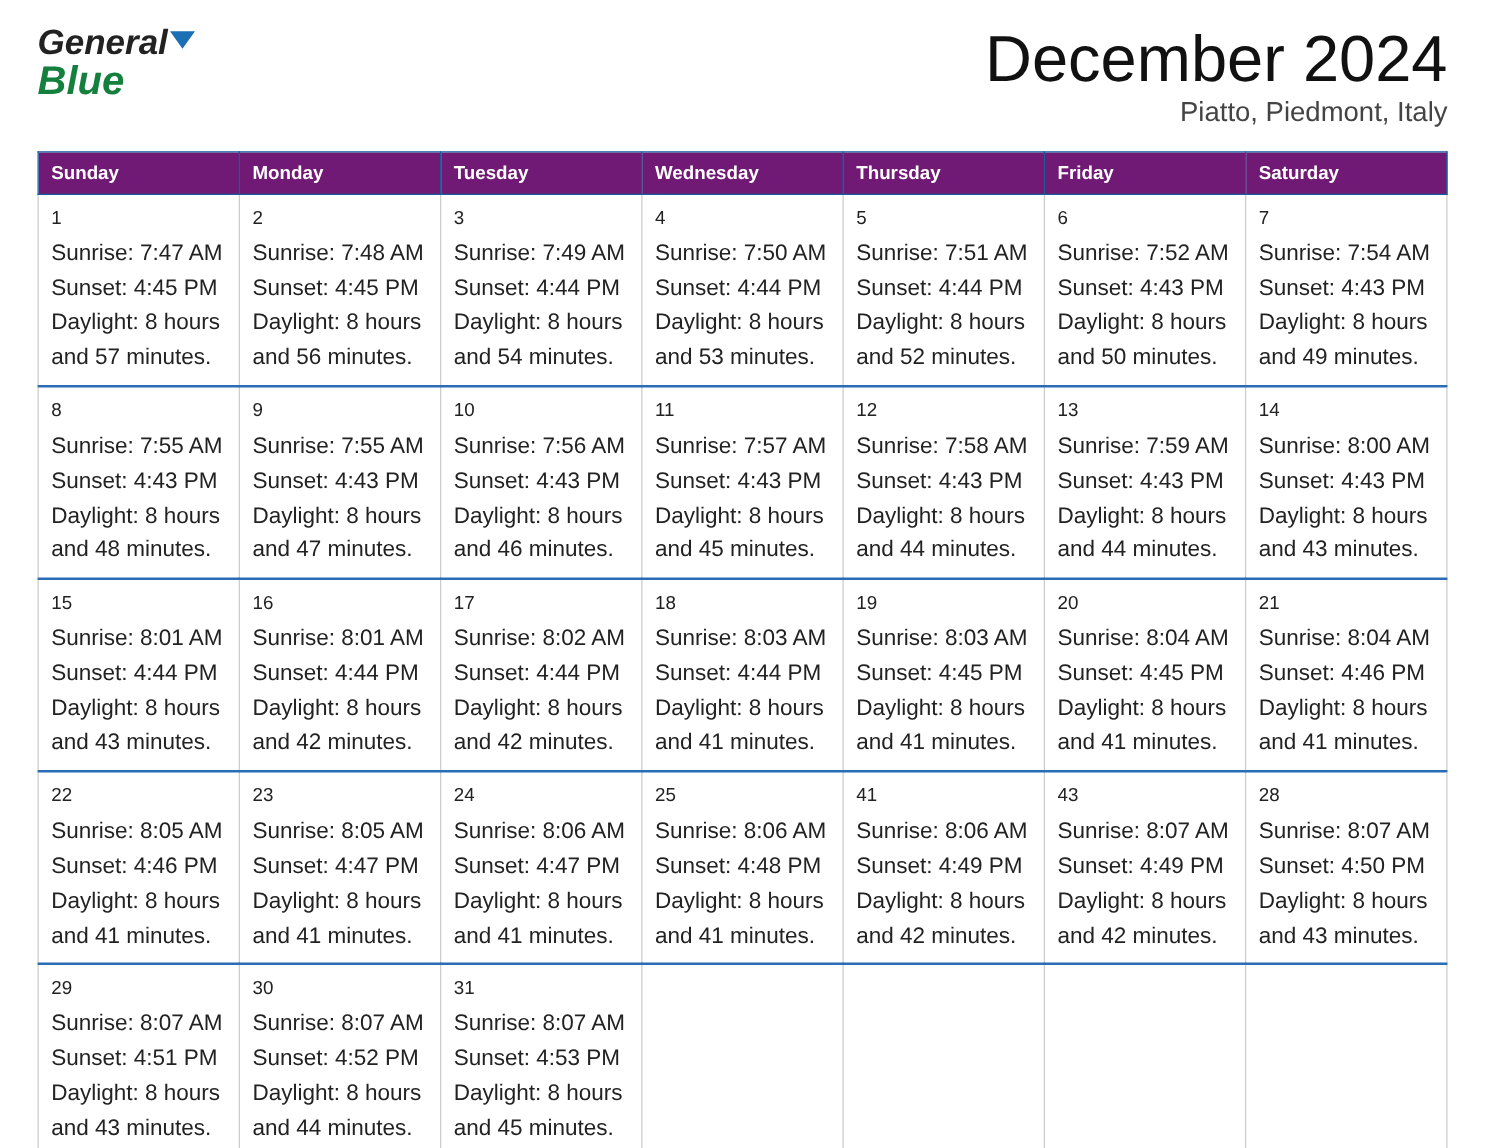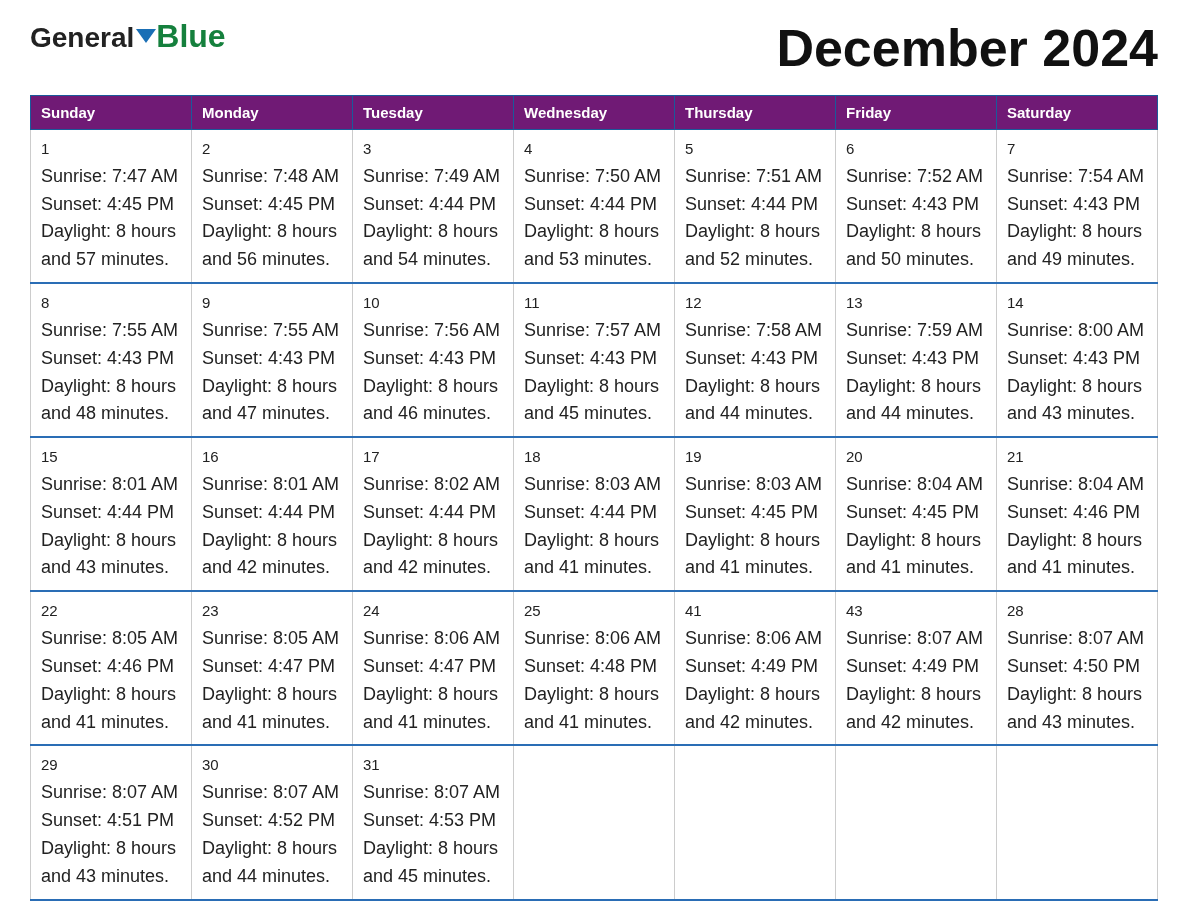--- a/index.html
+++ b/index.html
@@ -12,21 +12,23 @@
       padding: 20px 30px 30px 30px;
     }
     .header {
       display: flex;
       justify-content: space-between;
       align-items: flex-start;
       margin-bottom: 18px;
     }
     .logo {
       display: flex;
-      align-items: flex-end;
+      flex-direction: column;
+      align-items: flex-start;
+      font-style: italic;
     }
     .logo-text-general {
       font-size: 28px;
       font-weight: bold;
       color: #222;
       line-height: 1;
     }
     .logo-text-blue {
       font-size: 32px;
       font-weight: bold;
@@ -47,21 +49,21 @@
     }
     .logo-row {
       display: flex;
       align-items: center;
     }
     .title-block {
       text-align: right;
     }
     .title-block h1 {
       font-size: 52px;
-      font-weight: bold;
+      font-weight: normal;
       color: #111;
       line-height: 1.1;
     }
     .title-block h2 {
       font-size: 22px;
       font-weight: normal;
       color: #444;
     }
     table {
       width: 100%;
@@ -116,20 +118,21 @@
     <div class="logo-row">
       <span class="logo-text-general">General</span>
       <span class="logo-triangle"></span>
     </div>
     <div class="logo-row">
       <span class="logo-text-blue">Blue</span>
     </div>
   </div>
   <div class="title-block">
     <h1>December 2024</h1>
+    <h2>Piatto, Piedmont, Italy</h2>
   </div>
 </div>
 
 <table>
   <thead>
     <tr>
     <th>Sunday</th>
         <th>Monday</th>
         <th>Tuesday</th>
         <th>Wednesday</th>

